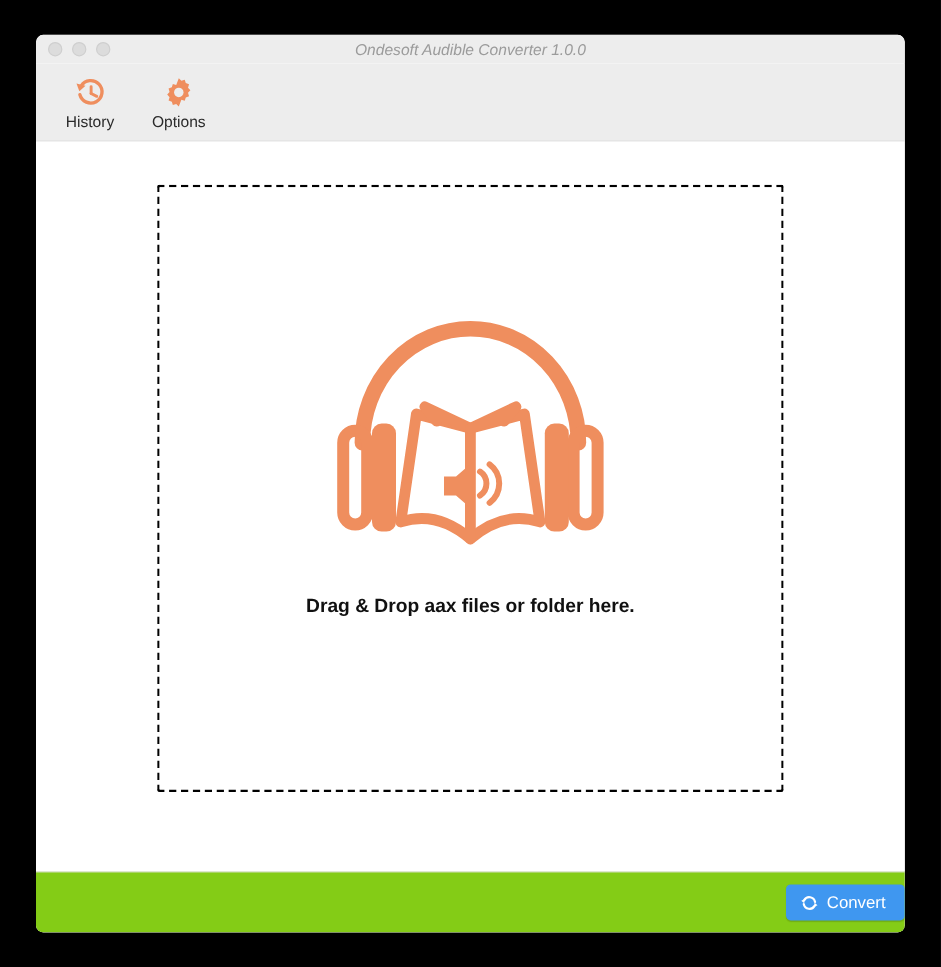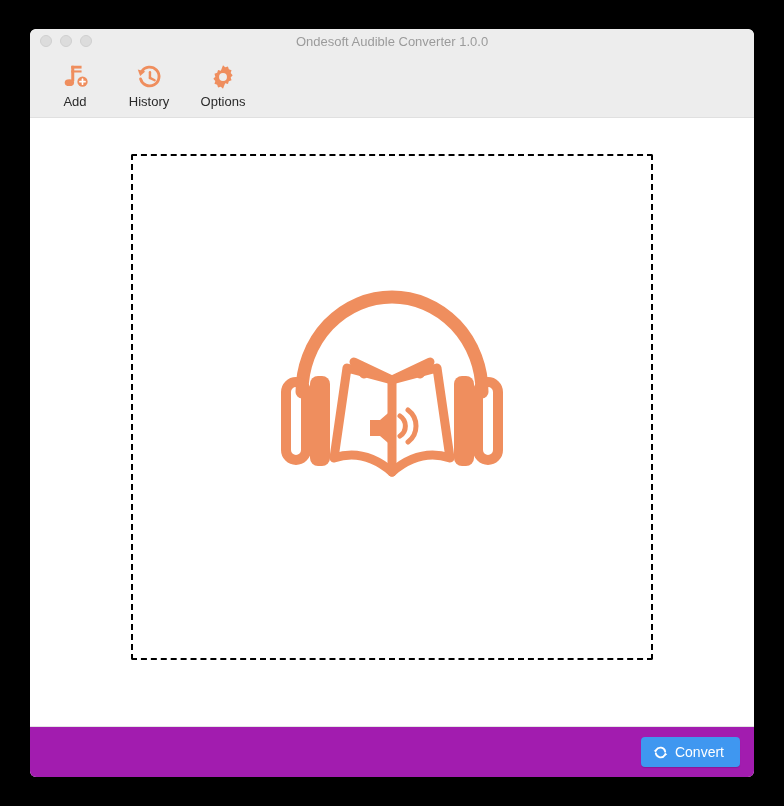--- a/index.html
+++ b/index.html
@@ -46,20 +46,21 @@
     border: 0.5px solid #cfcfcf;
     box-sizing: border-box;
   }
   .titlebar .title {
     position: absolute;
     left: 0; right: 0;
     text-align: center;
     font-size: 13px;
     color: #9b9b9b;
     pointer-events: none;
+    font-style: italic;
   }
   .toolbar {
     height: 64px;
     background: #ededed;
     border-bottom: 1px solid #e0e0e0;
     display: flex;
     align-items: center;
     padding-left: 8px;
     gap: 0px;
   }
@@ -112,25 +113,24 @@
     height: 230px;
   }
   .drop-text {
     font-size: 16px;
     font-weight: 700;
     color: #111;
     text-align: center;
   }
   .footer {
     height: 50px;
-    background: #a21caf;
+    background: #84cc16;
     display: flex;
     align-items: center;
     justify-content: flex-end;
-    padding-right: 14px;
     border-top: 1px solid #e4e4e4;
   }
   .convert-btn {
     background: #3f97f0;
     color: #fff;
     border: none;
     border-radius: 4px;
     height: 30px;
     padding: 0 16px 0 12px;
     font-size: 14px;
@@ -155,38 +155,20 @@
     <div class="traffic">
       <div class="dot"></div>
       <div class="dot"></div>
       <div class="dot"></div>
     </div>
     <div class="title">Ondesoft Audible Converter 1.0.0</div>
   </div>
 
   <div class="toolbar">
 
-    <div class="tool-btn">
-      <span class="icon">
-        <svg viewBox="0 0 32 32" width="30" height="30">
-          <g fill="#ef8e5e">
-            <rect x="12" y="4" width="3.2" height="17" rx="1"></rect>
-            <ellipse cx="10" cy="22" rx="5" ry="3.6"></ellipse>
-            <rect x="12" y="4" width="11" height="3"></rect>
-            <rect x="12" y="9" width="11" height="2.2"></rect>
-            <circle cx="24" cy="21" r="5.5"></circle>
-          </g>
-          <g stroke="#fff" stroke-width="1.8" stroke-linecap="round">
-            <line x1="24" y1="18.3" x2="24" y2="23.7"></line>
-            <line x1="21.3" y1="21" x2="26.7" y2="21"></line>
-          </g>
-        </svg>
-      </span>
-      <span class="label">Add</span>
-    </div>
 
     <div class="tool-btn">
       <span class="icon">
         <svg viewBox="0 0 32 32" width="30" height="30">
           <g fill="none" stroke="#ef8e5e" stroke-width="3" stroke-linecap="round">
             <path d="M7 18 A10 10 0 1 0 8.2 10.2"></path>
           </g>
           <polygon points="4,8 12,10 6.5,15" fill="#ef8e5e"></polygon>
           <g stroke="#ef8e5e" stroke-width="2.6" stroke-linecap="round">
             <line x1="17" y1="11" x2="17" y2="17"></line>
@@ -233,20 +215,21 @@
 
           <g fill="#ef8e5e">
             <path d="M98 158 h10 l14 -12 v40 l-14 -12 h-10 z"></path>
           </g>
           <g fill="none" stroke="#ef8e5e" stroke-width="5" stroke-linecap="round">
             <path d="M128 154 a12 12 0 0 1 0 20"></path>
             <path d="M136 148 a20 20 0 0 1 0 32"></path>
           </g>
         </svg>
       </span>
+      <div class="drop-text">Drag &amp; Drop aax files or folder here.</div>
     </div>
   </div>
 
   <div class="footer">
     <button class="convert-btn">
       <span class="convert-icon">
         <svg viewBox="0 0 16 16" width="15" height="15">
           <g fill="none" stroke="#fff" stroke-width="2" stroke-linecap="round">
             <path d="M3 9 a5.2 5.2 0 0 0 9.6 1.6"></path>
             <path d="M13 7 a5.2 5.2 0 0 0 -9.6 -1.6"></path>

